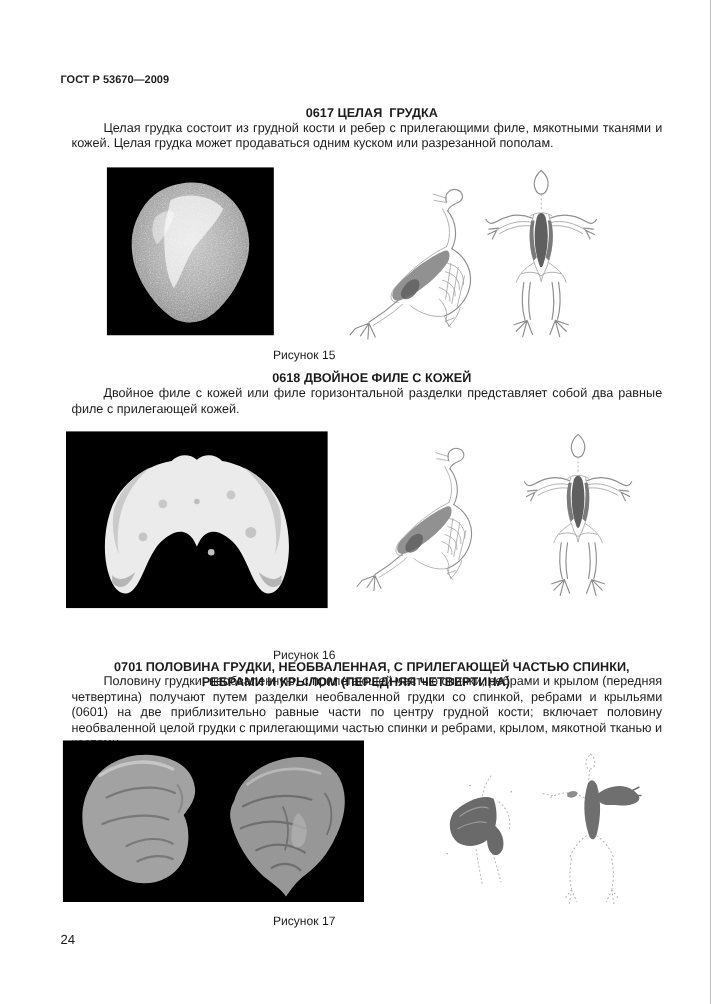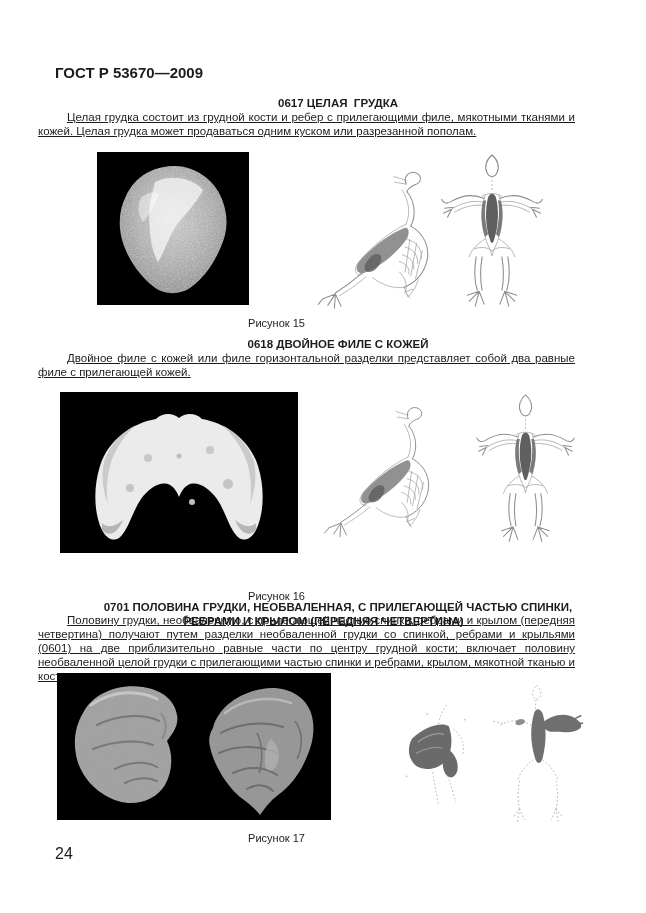--- a/index.html
+++ b/index.html
@@ -3,34 +3,34 @@
 <meta charset="utf-8">
 <style>
   html,body{margin:0;padding:0;background:#888;}
   .page{
     position:relative;width:646px;height:913px;margin:0 auto;
     background:#ffffff;color:#1c1c1c;
     font-family:"Liberation Sans","DejaVu Sans",sans-serif;
     font-size:11.5px;line-height:14px;overflow:hidden;
   }
   .abs{position:absolute;}
-  .doc-header{left:55px;top:66px;font-weight:bold;font-size:15px;white-space:pre;}
+  .doc-header{left:55px;top:66px;font-weight:bold;font-size:10px;white-space:pre;}
   .sec-title{left:55px;width:537px;font-weight:bold;text-indent:29px;white-space:pre-wrap;text-align:center;}
-  .sec-para{left:38px;width:537px;text-indent:29px;text-align:justify;text-decoration:underline;}
+  .sec-para{left:65px;width:537px;text-indent:29px;text-align:justify;}
   #title-0617{top:96px;}
   #para-0617{top:110px;}
   #title-0618{top:337px;}
   #para-0618{top:351px;}
   #title-0701{top:584px;margin-top:16px;}
   #para-0701{top:613px;}
   .fig-caption{left:0;width:553px;text-align:center;font-size:11px;}
   #cap-15{top:316px;}
   #cap-16{top:589px;}
   #cap-17{top:831px;}
-  .page-number{left:55px;top:847px;font-size:16px;}
+  .page-number{left:55px;top:847px;font-size:12px;}
   svg{display:block;}
   
   #photo-15{left:97px;top:152px;}
   #side-15{left:313px;top:165px;}
   #front-15{left:440px;top:152px;}
   
   #photo-16{left:60px;top:392px;}
   #side-16{left:320px;top:400px;}
   #front-16{left:465px;top:392px;}
   

